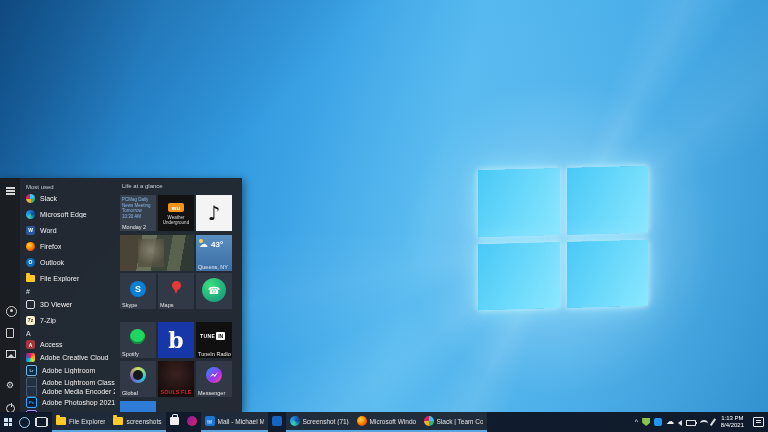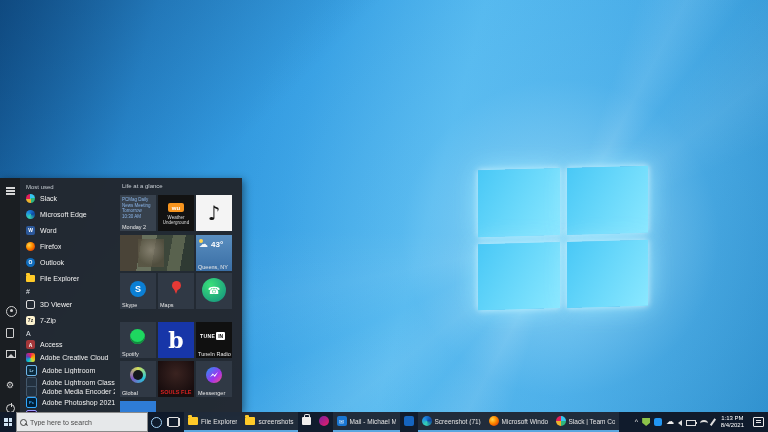--- a/index.html
+++ b/index.html
@@ -333,24 +333,20 @@
 
   <div class="taskbar">
     <div class="startbtn">
       <div class="winglyph">
           <span></span>
           <span></span>
           <span></span>
           <span></span>
         </div>
     </div>
-    <div class="search">
-      <span class="mag"></span>
-      <input type="text" placeholder="Type here to search" style="">
-    </div>
     <div class="sysbtn">
         <span class="cortana"></span>
       </div>
     <div class="sysbtn">
         <span class="taskview"></span>
       </div>
 
     <div class="tbtns">
       <div class="tbtn active">
         <span class="ti ti-folder"></span>

